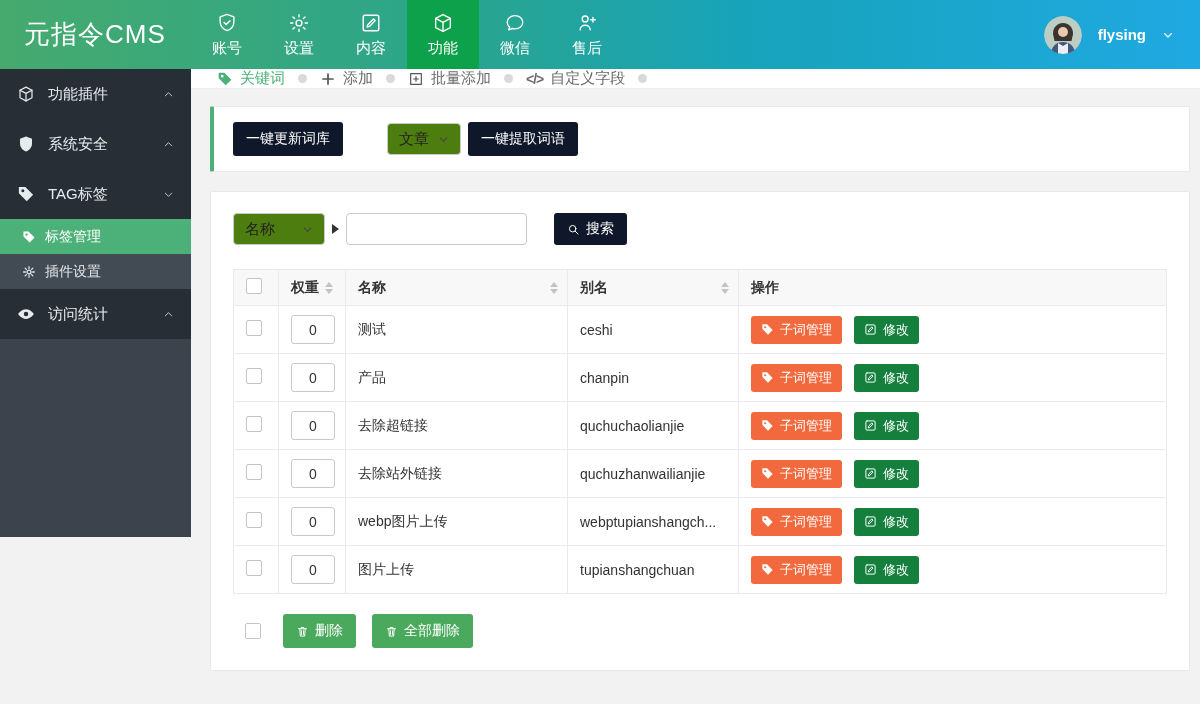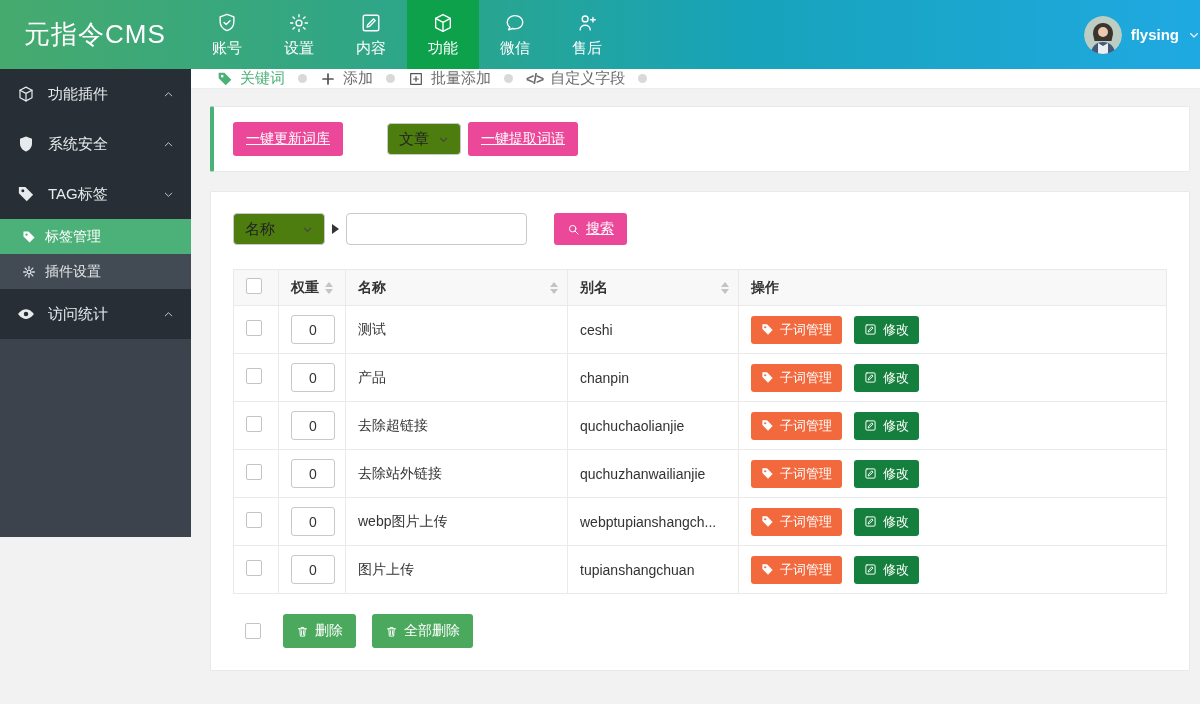--- a/index.html
+++ b/index.html
@@ -39,21 +39,22 @@
     gap: 5px;
     font-size: 15px;
     cursor: pointer;
   }
   .nav-item.active { background: #0da14c; }
   .nav-item .nicon svg { width: 22px; height: 22px; stroke: #fff; fill: none; stroke-width: 1.5; stroke-linecap: round; stroke-linejoin: round; }
   .user {
     margin-left: auto;
     display: flex;
     align-items: center;
-    gap: 9px;
+    gap: 16px;
+    padding-right: 26px;
   }
   .avatar { width: 38px; height: 38px; border-radius: 50%; overflow: hidden; flex: 0 0 auto; }
   .username { font-size: 15px; font-weight: bold; }
   .user-chevron svg { width: 12px; height: 12px; stroke: #fff; fill: none; stroke-width: 2.2; stroke-linecap: round; stroke-linejoin: round; }
 
   
   .shell { display: flex; height: 468px; }
 
   
   .sidebar { width: 191px; background: #3c434c; flex: 0 0 auto; }
@@ -121,21 +122,21 @@
     border: none;
     border-radius: 3px;
     color: #fff;
     font-size: 14px;
     font-family: inherit;
     padding: 8px 13px;
     cursor: pointer;
     white-space: nowrap;
   }
   .btn svg { stroke: #fff; fill: none; stroke-width: 1.8; stroke-linecap: round; stroke-linejoin: round; }
-  .btn-blue { background: #ec4899; text-decoration: underline; }
+  .btn-blue { background: #0f172a; }
   .btn-green { background: #4aa95d; }
   .btn-orange { background: #f2693e; font-size: 13px; padding: 5px 10px; }
   .btn-teal { background: #15803d; font-size: 13px; padding: 5px 10px; }
 
   .sel {
     height: 32px;
     background: #4d7c0f;
     border: 1px solid #c9c9c9;
     border-radius: 4px;
     display: inline-flex;

